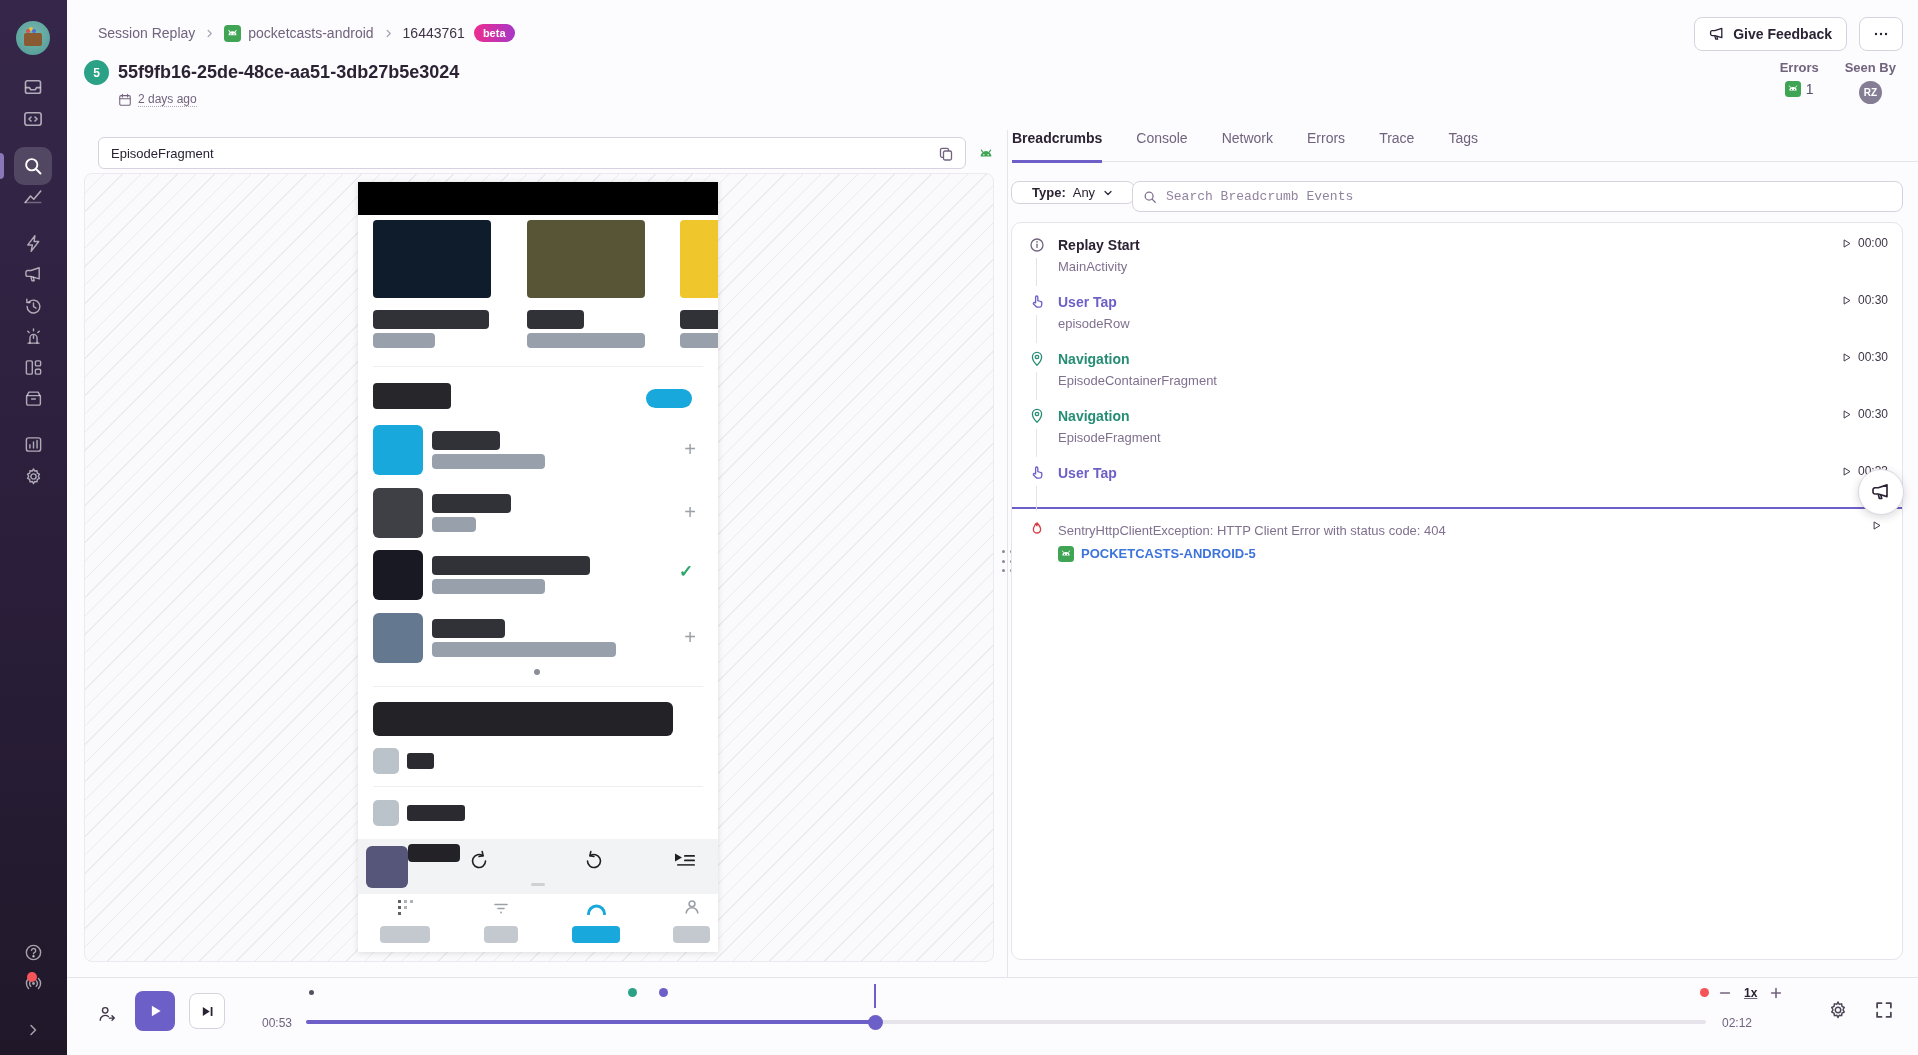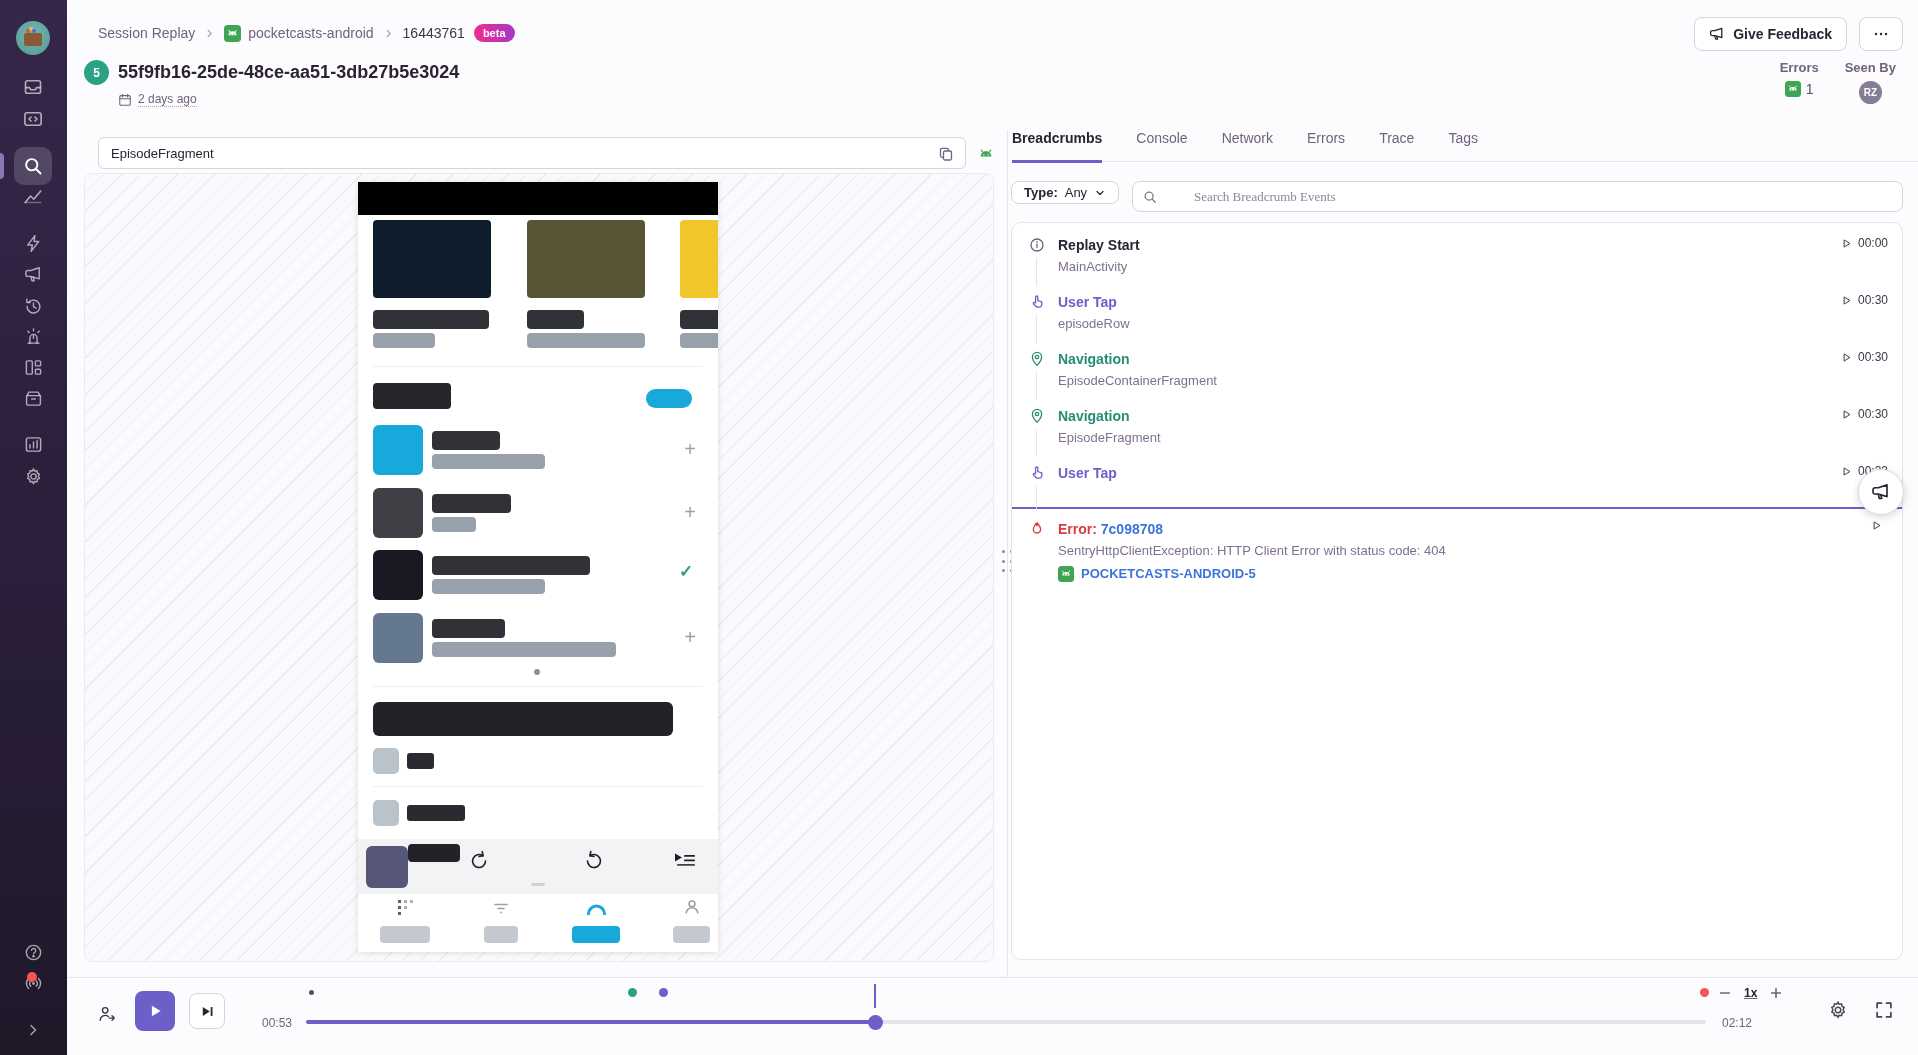--- a/index.html
+++ b/index.html
@@ -50,24 +50,24 @@
   .hr{position:absolute;height:1px;background:#EFEFF1;}
   
   .pane-divider{position:absolute;left:1007px;top:130px;bottom:78px;width:1px;background:#E7E3EA;}
   .grip{position:absolute;left:999px;top:548px;width:17px;height:26px;display:flex;flex-direction:column;justify-content:space-between;padding:2px 3px;box-sizing:border-box;cursor:col-resize;}
   .grip span{display:flex;justify-content:space-between;}
   .grip i{width:3px;height:3px;border-radius:50%;background:#8F8798;}
   
   .tabs{position:absolute;left:1012px;top:130px;right:0;height:31px;display:flex;gap:34px;border-bottom:1px solid #E7E3EA;}
   .tab{font-size:14px;color:#71637E;padding-bottom:3px;cursor:pointer;}
   .tab.active{color:#2B2233;font-weight:700;border-bottom:3px solid var(--accent,#6C5FC7);margin-bottom:-2px;}
-  .type-filter{position:absolute;left:1011px;top:181px;height:23px;display:flex;align-items:center;gap:7px;padding:0 12px;background:#fff;border:1px solid #D8D2DE;border-radius:8px;font-size:13px;box-sizing:border-box;cursor:pointer;color:#2B2233;}
+  .type-filter{position:absolute;left:1011px;top:181px;height:23px;display:flex;align-items:center;gap:7px;padding:0 20px;background:#fff;border:1px solid #D8D2DE;border-radius:8px;font-size:13px;box-sizing:border-box;cursor:pointer;color:#2B2233;}
   .type-filter b{font-weight:700;}
   .bc-search{position:absolute;left:1132px;top:181px;width:771px;height:31px;background:#fff;border:1px solid #D8D2DE;border-radius:8px;box-sizing:border-box;display:flex;align-items:center;padding:0 10px;gap:7px;color:#80708F;}
-  .bc-search input{border:none;outline:none;flex:1;font-size:13px;font-family:Liberation Serif, serif;color:#2B2233;background:transparent;margin-left:28px;}
+  .bc-search input{border:none;outline:none;flex:1;font-size:13px;font-family:Liberation Mono, monospace;color:#2B2233;background:transparent;}
   .bc-search input::placeholder{color:#91839E;}
   .event-list{position:absolute;left:1011px;top:222px;width:892px;bottom:95px;background:#fff;border:1px solid #E7E3EA;border-radius:10px;overflow:hidden;box-sizing:border-box;padding-top:2px;}
   .event{position:relative;padding:10px 120px 6px 46px;min-height:38px;cursor:pointer;}
   .event .ev-icon{position:absolute;left:17px;top:12px;width:16px;height:16px;}
   .event:not(.last)::after{content:'';position:absolute;left:24px;top:33px;height:calc(100% - 29px);width:1px;background:#E7E3EA;}
   .ev-title{font-size:14px;font-weight:700;line-height:20px;color:#2B2233;}
   .ev-desc{font-size:13px;color:#80708F;line-height:18px;margin-top:3px;}
   .ev-time{position:absolute;right:14px;top:11px;display:flex;align-items:center;gap:6px;font-size:12px;color:#3E3446;cursor:pointer;}
   .kind-tap .ev-title,.kind-tap .ev-icon{color:var(--accent,#6C5FC7);}
   .kind-navigation .ev-title,.kind-navigation .ev-icon{color:var(--nav-green,#268D75);}
@@ -569,21 +569,20 @@
           <span>00:33</span>
         </div>
       </div>
       <div class="cursor-line"></div>
       <div class="event kind-error last">
         <span class="ev-icon">
           <svg viewBox="0 0 16 16" width="16" height="16" fill="none" stroke="currentColor" stroke-width="1.3" stroke-linejoin="round">
             <path d="M8 1.8c2 2.2 3.6 4 3.6 6.6a3.6 3.6 0 0 1-7.2 0C4.4 6 5.9 4.5 6.6 2.6c.4 1 .9 1.7 1.4 2.2z"></path>
           </svg>
         </span>
-        <div class="ev-title"><span class="err-pre">Error:</span> <span class="err-id">7c098708</span></div>
         <div class="ev-desc">SentryHttpClientException: HTTP Client Error with status code: 404</div>
         <div class="ev-project">
           <svg viewBox="0 0 16 16" width="16" height="16">
             <rect width="16" height="16" rx="3.5" fill="#3FA555"></rect>
             <path d="M4.3 9.6a3.7 3.7 0 0 1 7.4 0z" fill="#fff"></path>
             <circle cx="6.5" cy="8.4" r=".6" fill="#3FA555"></circle>
             <circle cx="9.5" cy="8.4" r=".6" fill="#3FA555"></circle>
             <path d="M5.3 6.3 4.5 5M10.7 6.3 11.5 5" stroke="#fff" stroke-width=".9" stroke-linecap="round"></path>
           </svg>
           <span>POCKETCASTS-ANDROID-5</span>

